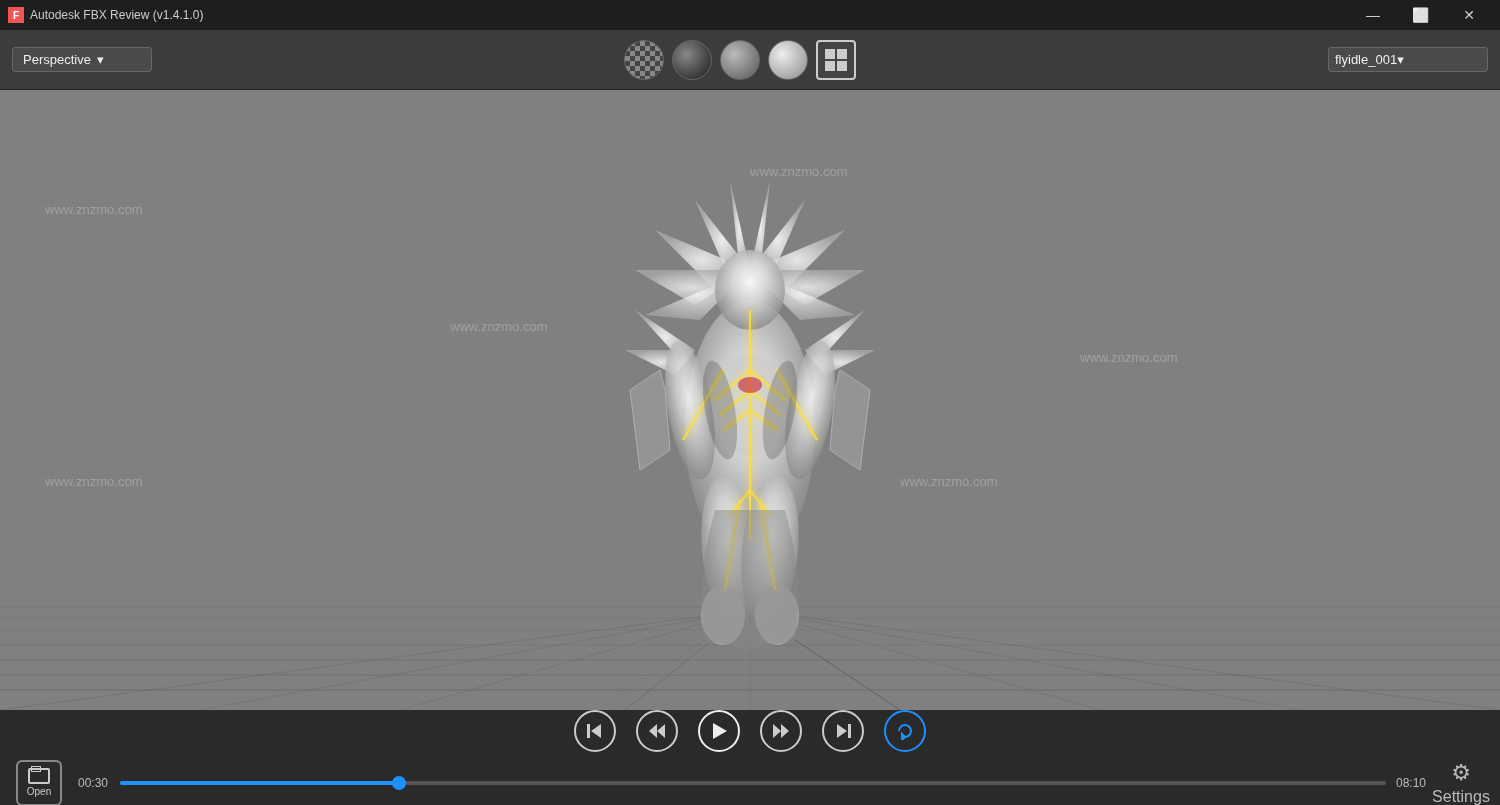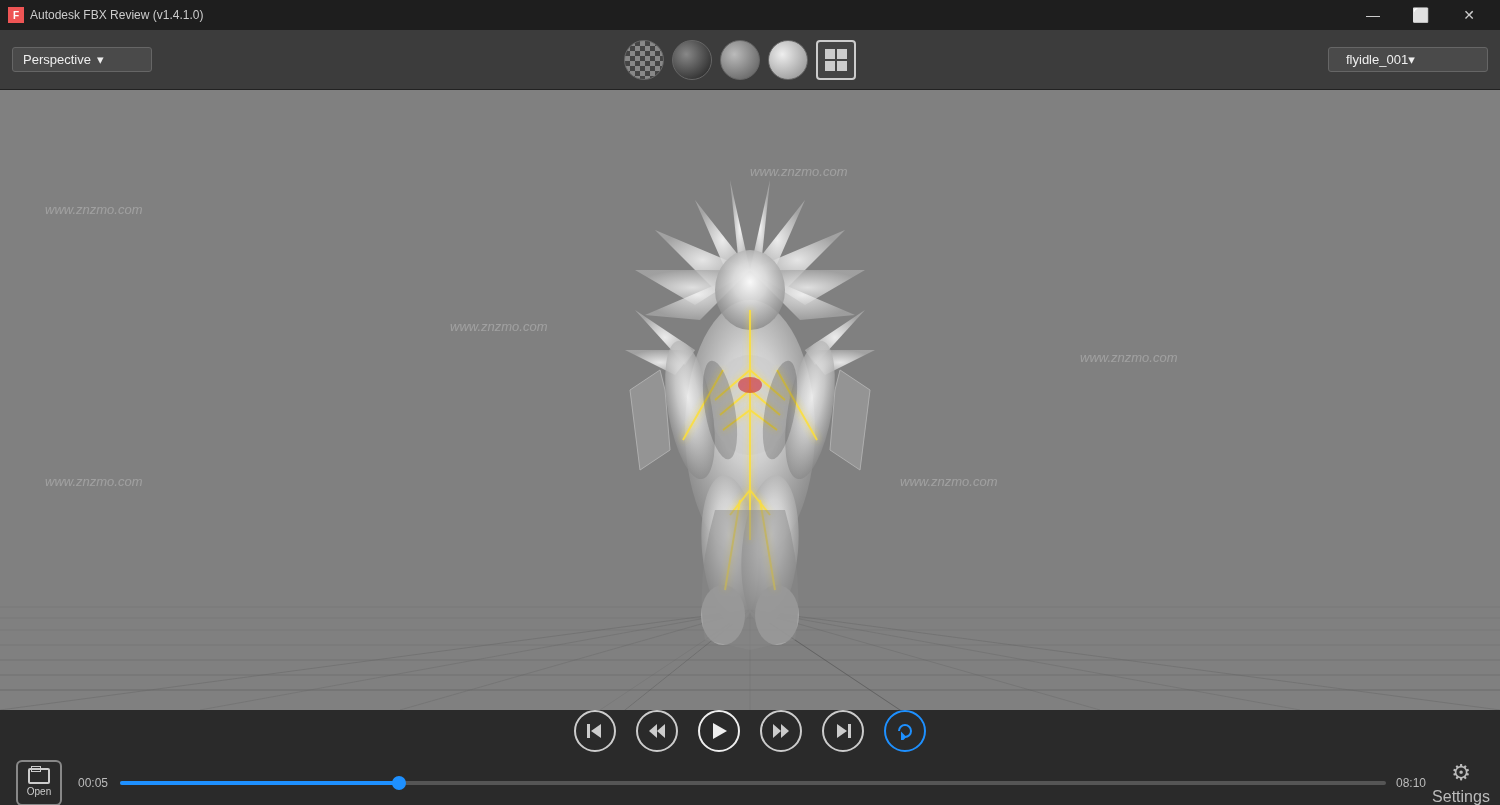--- a/index.html
+++ b/index.html
@@ -137,21 +137,21 @@
       background: #ccc;
     }
     #toolbar-right {
       display: flex;
       align-items: center;
       gap: 6px;
     }
     #animation-select {
       background: #4a4a4a;
       border: 1px solid #666;
-      padding: 4px 17px;
+      padding: 4px 6px;
       border-radius: 3px;
       font-size: 13px;
       color: #eee;
       min-width: 160px;
       display: flex;
       align-items: center;
       cursor: pointer;
     }
 
     
@@ -181,21 +181,20 @@
       width: 350px;
       height: 520px;
     }
 
     
     .watermark {
       position: absolute;
       font-size: 13px;
       color: rgba(255,255,255,0.25);
       pointer-events: none;
-      font-style: italic;
     }
 
     
     #bottom-bar {
       width: 100%;
       height: 95px;
       background: #2a2a2a;
       display: flex;
       flex-direction: column;
       justify-content: center;
@@ -530,21 +529,21 @@
         <polygon points="6,12 9,15 6,18" fill="#1e90ff"></polygon>
       </svg>
     </button>
   </div>
 
   <div id="timeline-row">
     <button id="open-btn">
       <div class="open-icon-box"></div>
       <span>Open</span>
     </button>
-    <span class="time-label">00:05</span>
+    <span class="time-label">00:30</span>
     <div id="timeline-track">
       <div id="timeline-progress" style="width: 22%;"></div>
       <div id="timeline-thumb" style="left: 22%;"></div>
     </div>
     <span class="time-label">08:10</span>
     <button id="settings-btn">
       <span class="gear-icon">⚙</span>
       <span style="font-size:16px;color:#bbb">Settings</span>
     </button>
   </div>

